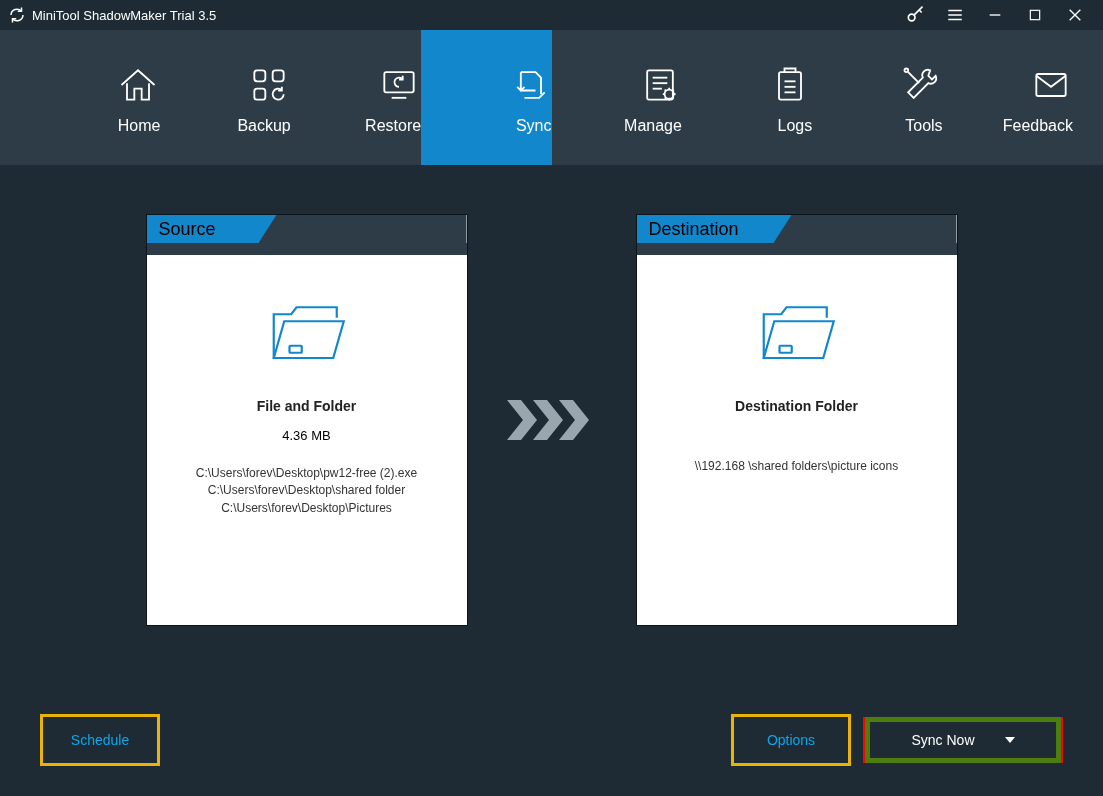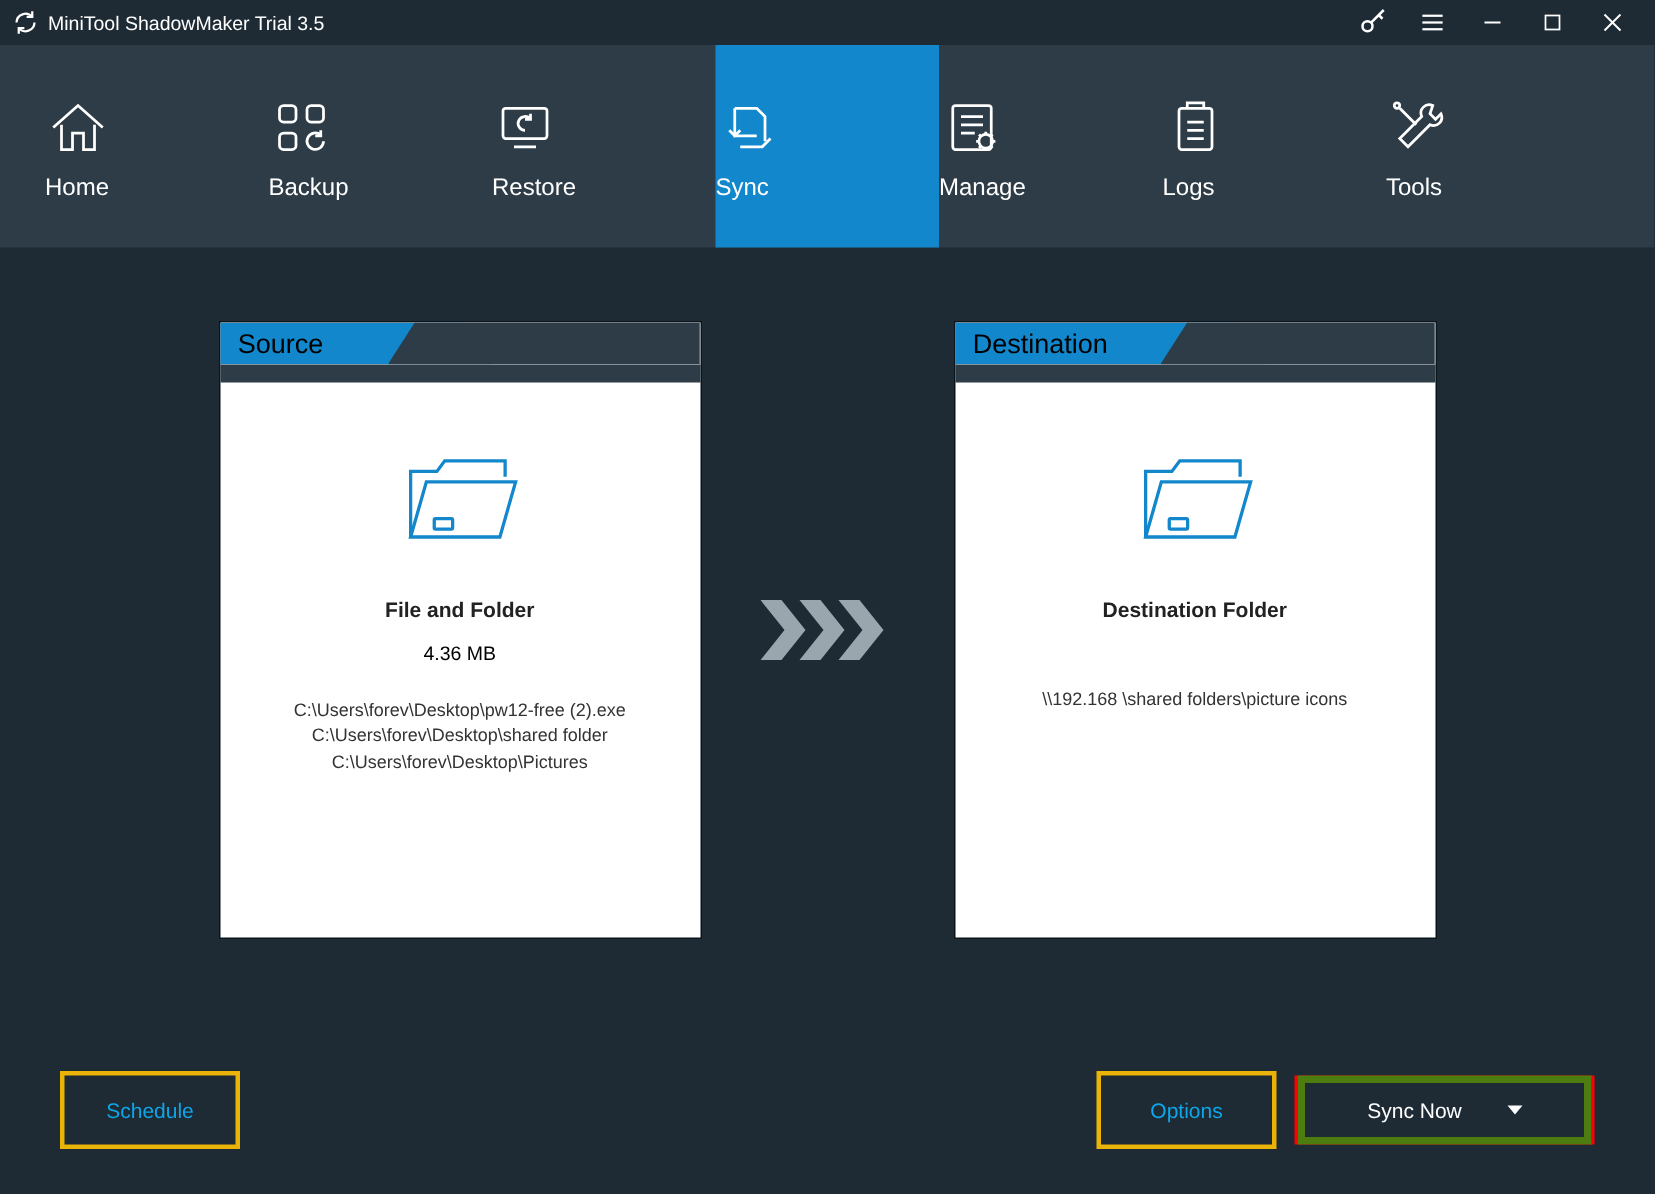--- a/index.html
+++ b/index.html
@@ -32,21 +32,21 @@
   
   .nav{
     height:135px;
     background:#2d3c47;
     display:flex;
     align-items:stretch;
     padding:0 30px;
   }
   .nav-item{
     flex:1;
-    display:flex;flex-direction:column;align-items:flex-start;justify-content:center;
+    display:flex;flex-direction:column;align-items:flex-end;justify-content:center;
     cursor:pointer;
     font-size:16px;
     color:#fff;
     gap:8px;
   }
   .nav-item.active{background:#1287cc;}
   .nav-item .icon-slot{height:48px;display:flex;align-items:center;justify-content:center;}
 
   
   .content{
@@ -272,20 +272,29 @@
     <span class="icon-slot">
       <svg width="44" height="44" viewBox="0 0 48 48" fill="none" stroke="#fff" stroke-width="2">
           <path d="M34 8a6 6 0 0 0-8 8L10 32l6 6 16-16a6 6 0 0 0 8-8l-4 4-4-4z"></path>
           <line x1="10" y1="10" x2="22" y2="22"></line>
           <circle cx="8" cy="8" r="2"></circle>
         </svg>
     </span>
     <span>Tools</span>
   </div>
 
+  <div class="nav-item">
+    <span class="icon-slot">
+      <svg width="44" height="44" viewBox="0 0 48 48" fill="none" stroke="#fff" stroke-width="2">
+          <rect x="8" y="12" width="32" height="24" rx="2"></rect>
+          <polyline points="8 14 24 26 40 14"></polyline>
+        </svg>
+    </span>
+    <span>Feedback</span>
+  </div>
 
 </div>
 
 <div class="content">
 
   <div class="panels">
 
     <div class="panel">
       <div class="panel-header">
         <div class="blue-tab" style="width:130px;">Source</div>

